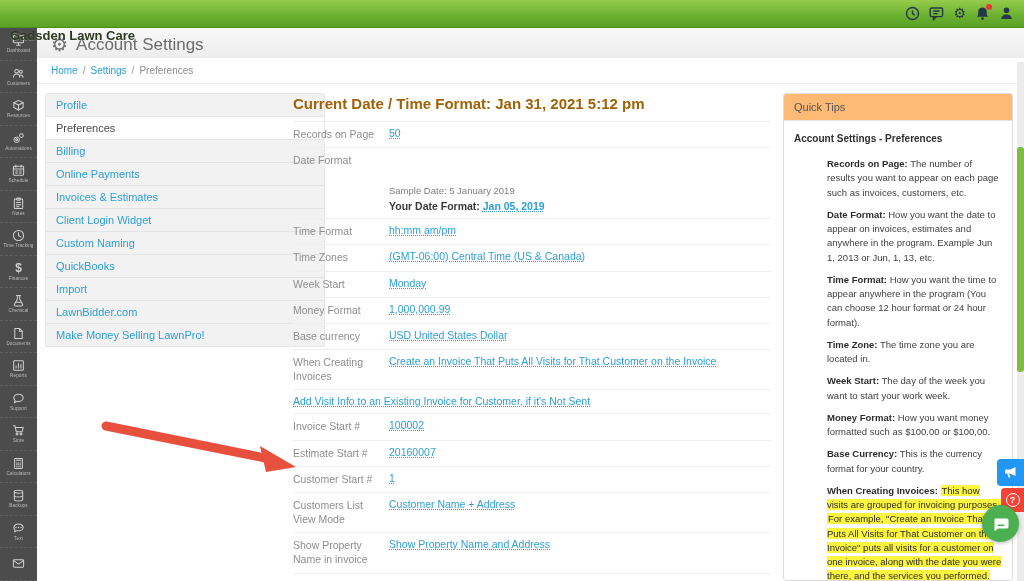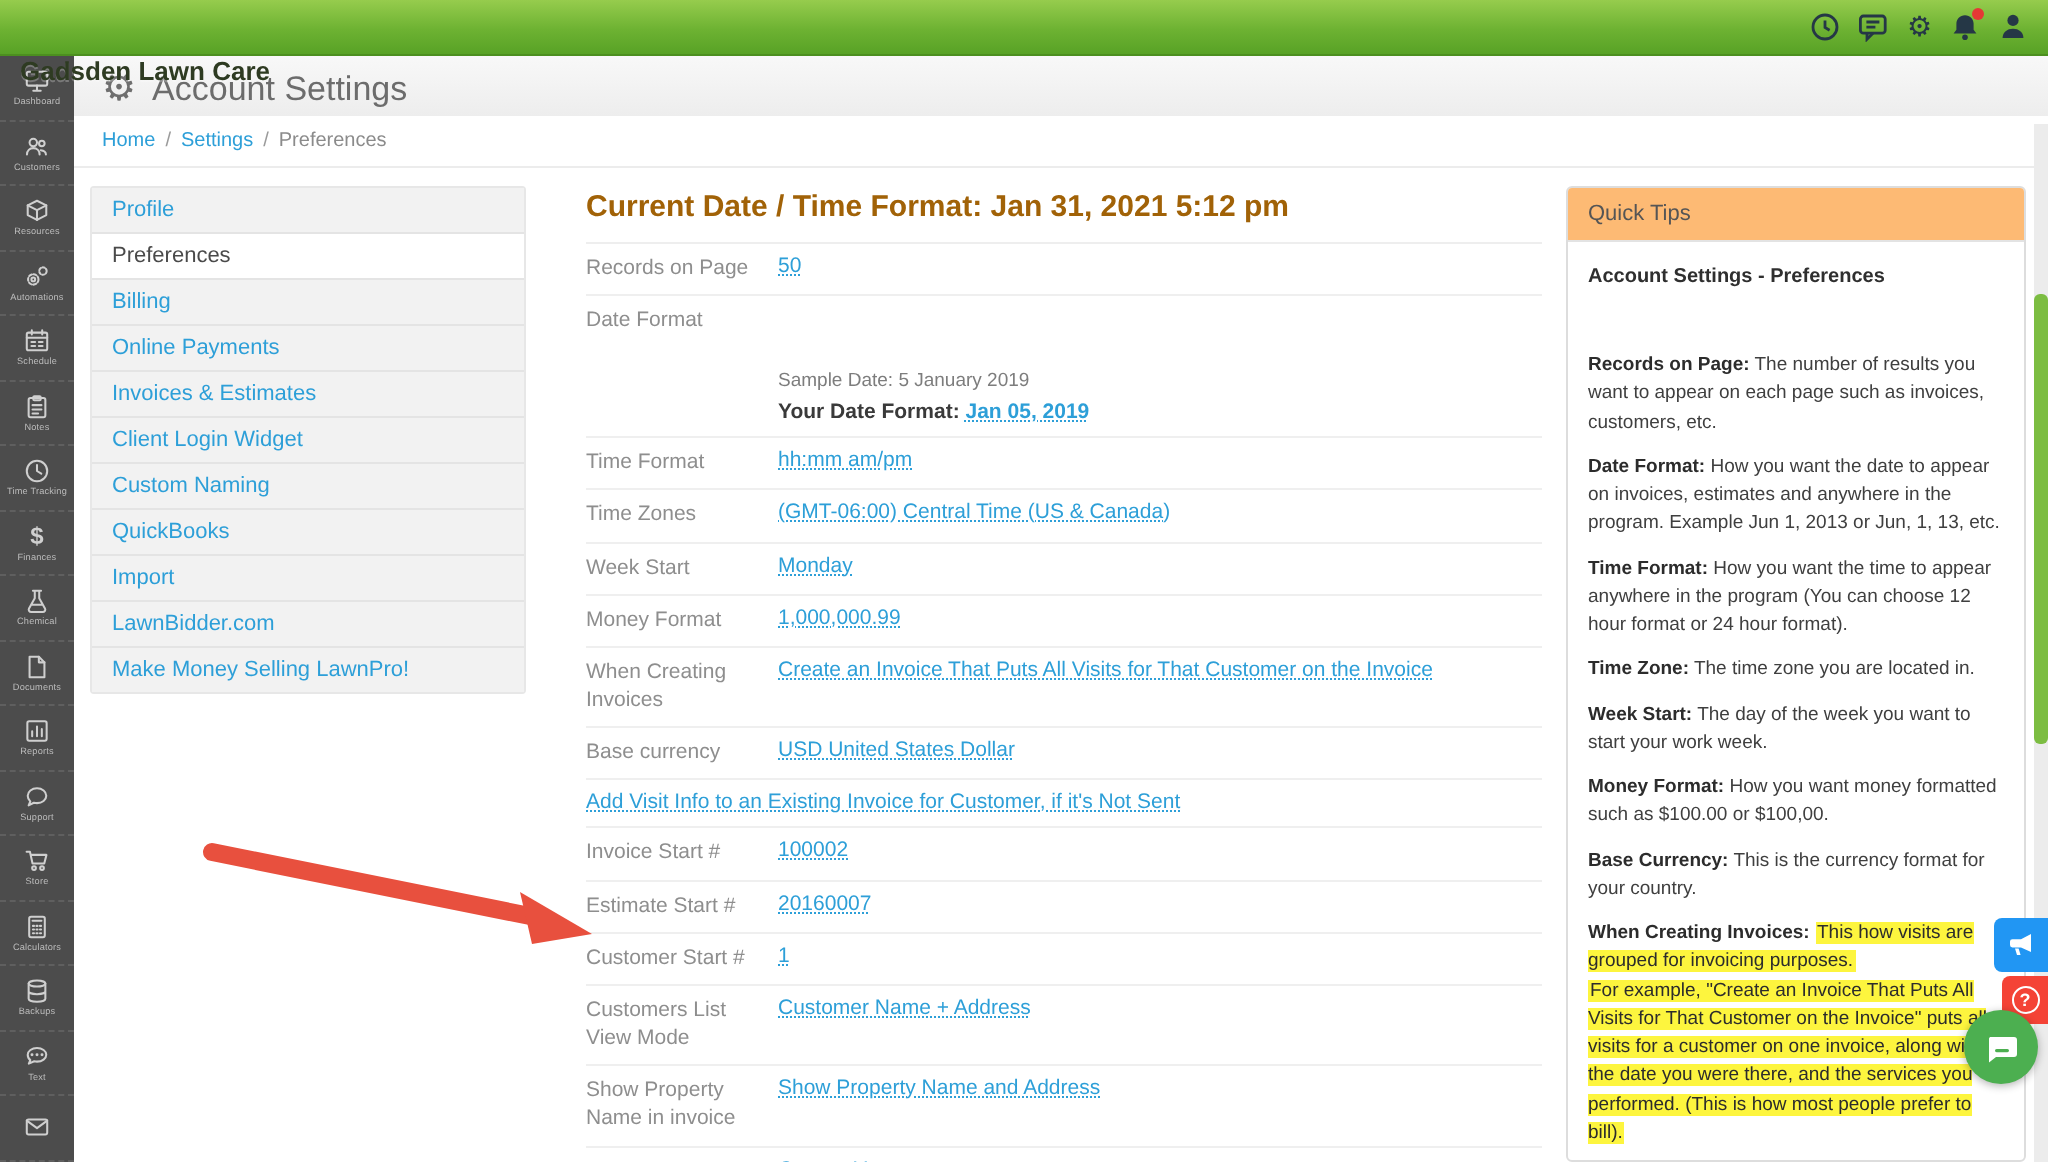--- a/index.html
+++ b/index.html
@@ -35,43 +35,43 @@
 
   .crumbs { position:absolute; left:37px; top:58px; width:987px; height:26px; background:#fff;
     border-bottom:1px solid #ececec; display:flex; align-items:center; padding-left:14px; font-size:10px; color:#8b8b8b;}
   .crumbs a { color:#2d9fd8; text-decoration:none; cursor:pointer; }
   .crumbs .sep { margin:0 5px; color:#9b9b9b; }
 
   
   .content { position:absolute; left:37px; top:88px; width:987px; height:493px; background:#fff; }
 
   
-  .smenu { position:absolute; left:8px; top:5px; width:218px; background:#f2f2f2; border:1px solid #e7e7e7; border-radius:2px;}
+  .smenu { position:absolute; left:8px; top:5px; width:280px; background:#f2f2f2; border:1px solid #e7e7e7; border-radius:2px;}
   .smenu .mi { padding:5px 10px; font-size:11px; color:#2d9fd8; border-bottom:1px solid #e4e4e4; cursor:pointer; background:#f2f2f2;}
   .smenu .mi:last-child { border-bottom:none; }
   .smenu .mi.active { background:#fff; color:#4a4a4a; }
 
   
   .main { position:absolute; left:256px; top:0; width:478px; }
   .main h2 { font-size:15px; font-weight:bold; color:#a16207; padding:7px 0 9px 0; border-bottom:1px solid #eee; }
   .rows { }
   .row { display:flex; padding:5px 0 6px 0; border-bottom:1px solid #efefef; }
   .row .lbl { flex:0 0 96px; font-size:10.5px; color:#8e8e8e; padding-right:8px; line-height:1.35; }
   .row .val { flex:1; font-size:10.5px; }
   .row .val a, a.ed { color:#2d9fd8; text-decoration:underline dotted; text-decoration-thickness:1px; cursor:pointer; }
   .sampledate { font-size:9.5px; color:#7d7d7d;margin-top:32px; }
   .yourdate { font-size:10.5px; color:#3a3a3a; font-weight:bold; margin-top:4px;}
 
   
   .tips { position:absolute; left:746px; top:5px; width:230px; height:488px; border:1px solid #ddd; border-radius:3px;
     background:#fff; overflow:hidden; }
   .tips .thead { background:#fdba74; border-bottom:1px solid #e3e3e3; padding:7px 10px; font-size:11px; color:#555; }
   .tips .tbody { padding:10px 10px 0 10px; font-size:9.5px; color:#3f3f3f; line-height:1.5; }
-  .tips .theading { font-weight:bold; font-size:10px; color:#2f2f2f; margin-bottom:30px;}
-  .tip { margin-bottom:8px; }
+  .tips .theading { font-weight:bold; font-size:10px; color:#2f2f2f; margin-bottom:11px;}
+  .tip { margin-bottom:8px;margin-left:33px; }
   .tip b { color:#2c2c2c; }
   .tip mark { background:#fdf53e; color:#2c2c2c; padding:0 1px;}
 
   
   .arrow { position:absolute; left:98px; top:412px; width:212px; height:68px; z-index:6; pointer-events:none;}
 
   
   .fb-blue { position:absolute; right:0; top:459px; width:27px; height:27px; background:#2196f3;
     border-radius:4px 0 0 4px; display:flex; align-items:center; justify-content:center; cursor:pointer; z-index:7;}
   .fb-red { position:absolute; right:0; top:488px; width:23px; height:24px; background:#f44336;
@@ -306,27 +306,27 @@
         <div class="lbl">Week Start</div>
         <div class="val"><a>Monday</a></div>
       </div>
 
       <div class="row">
         <div class="lbl">Money Format</div>
         <div class="val"><a>1,000,000.99</a></div>
       </div>
 
       <div class="row">
+        <div class="lbl">Base currency</div>
+        <div class="val"><a>USD United States Dollar</a></div>
+      </div>
+
+      <div class="row">
         <div class="lbl">When Creating Invoices</div>
         <div class="val"><a>Create an Invoice That Puts All Visits for That Customer on the Invoice</a></div>
-      </div>
-
-      <div class="row">
-        <div class="lbl">Base currency</div>
-        <div class="val"><a>USD United States Dollar</a></div>
       </div>
 
       <div class="row">
         <div class="val"><a>Add Visit Info to an Existing Invoice for Customer, if it's Not Sent</a></div>
       </div>
 
       <div class="row">
         <div class="lbl">Invoice Start #</div>
         <div class="val"><a>100002</a></div>
       </div>

